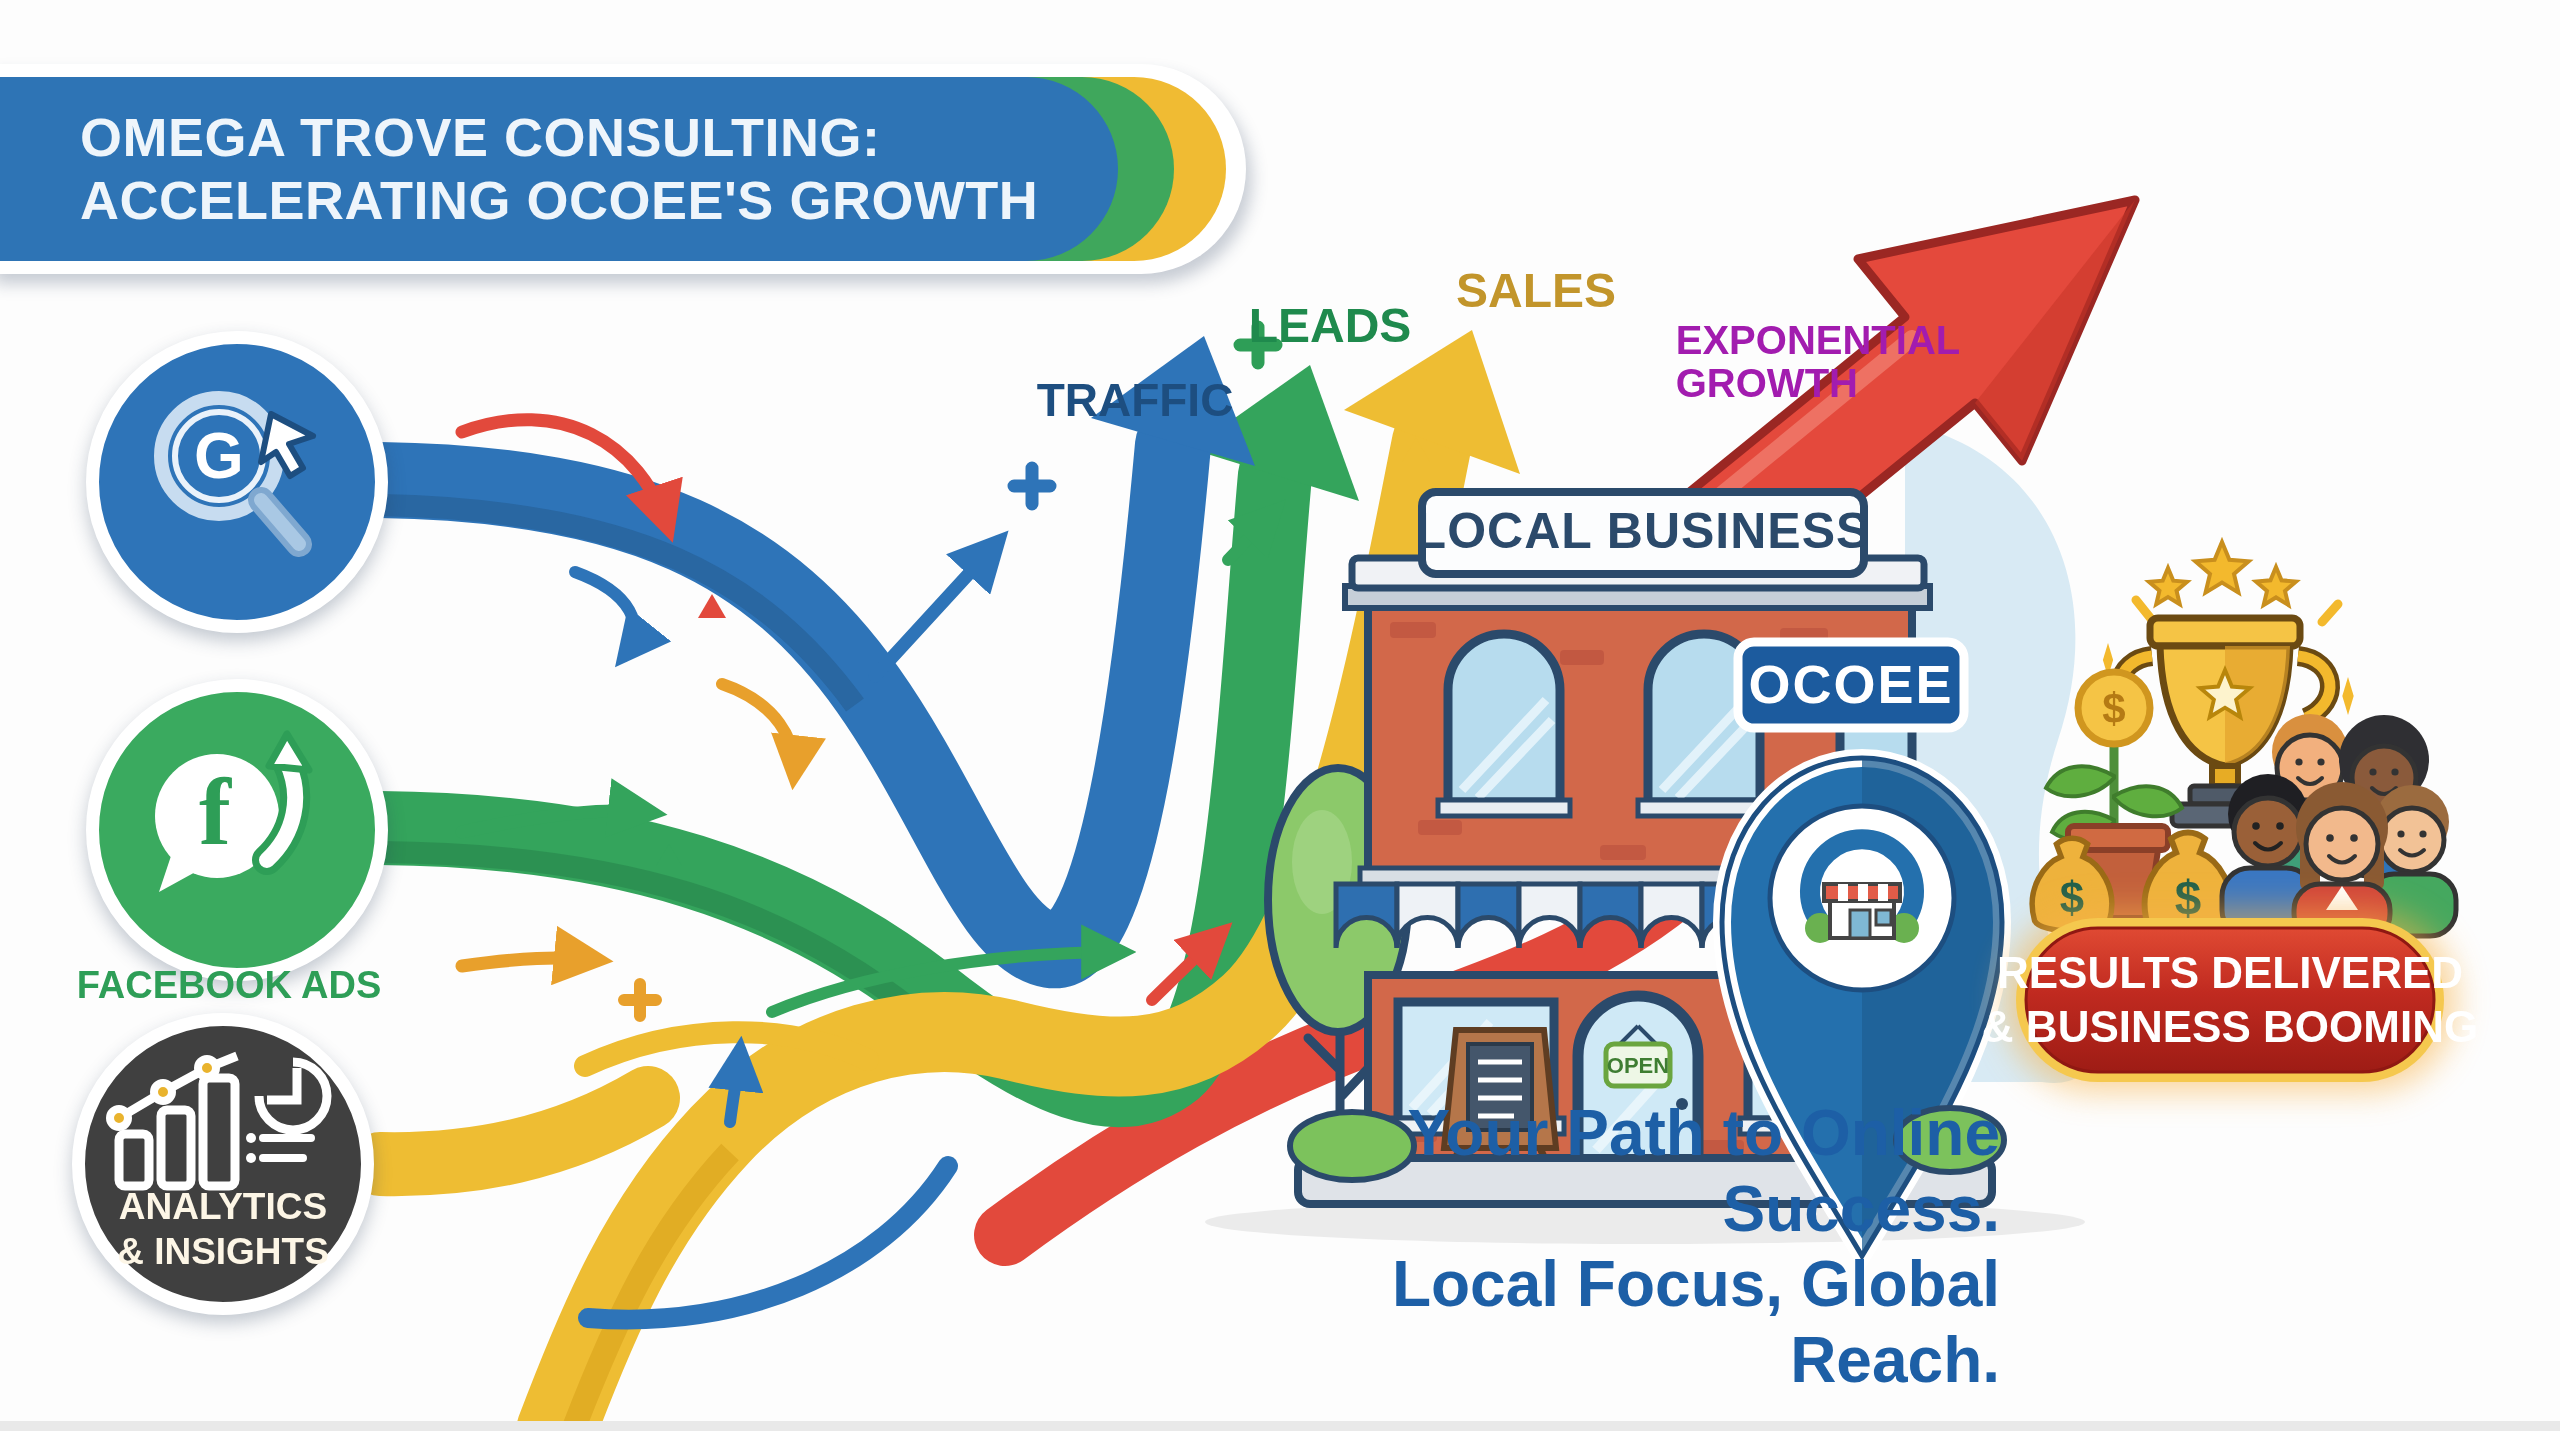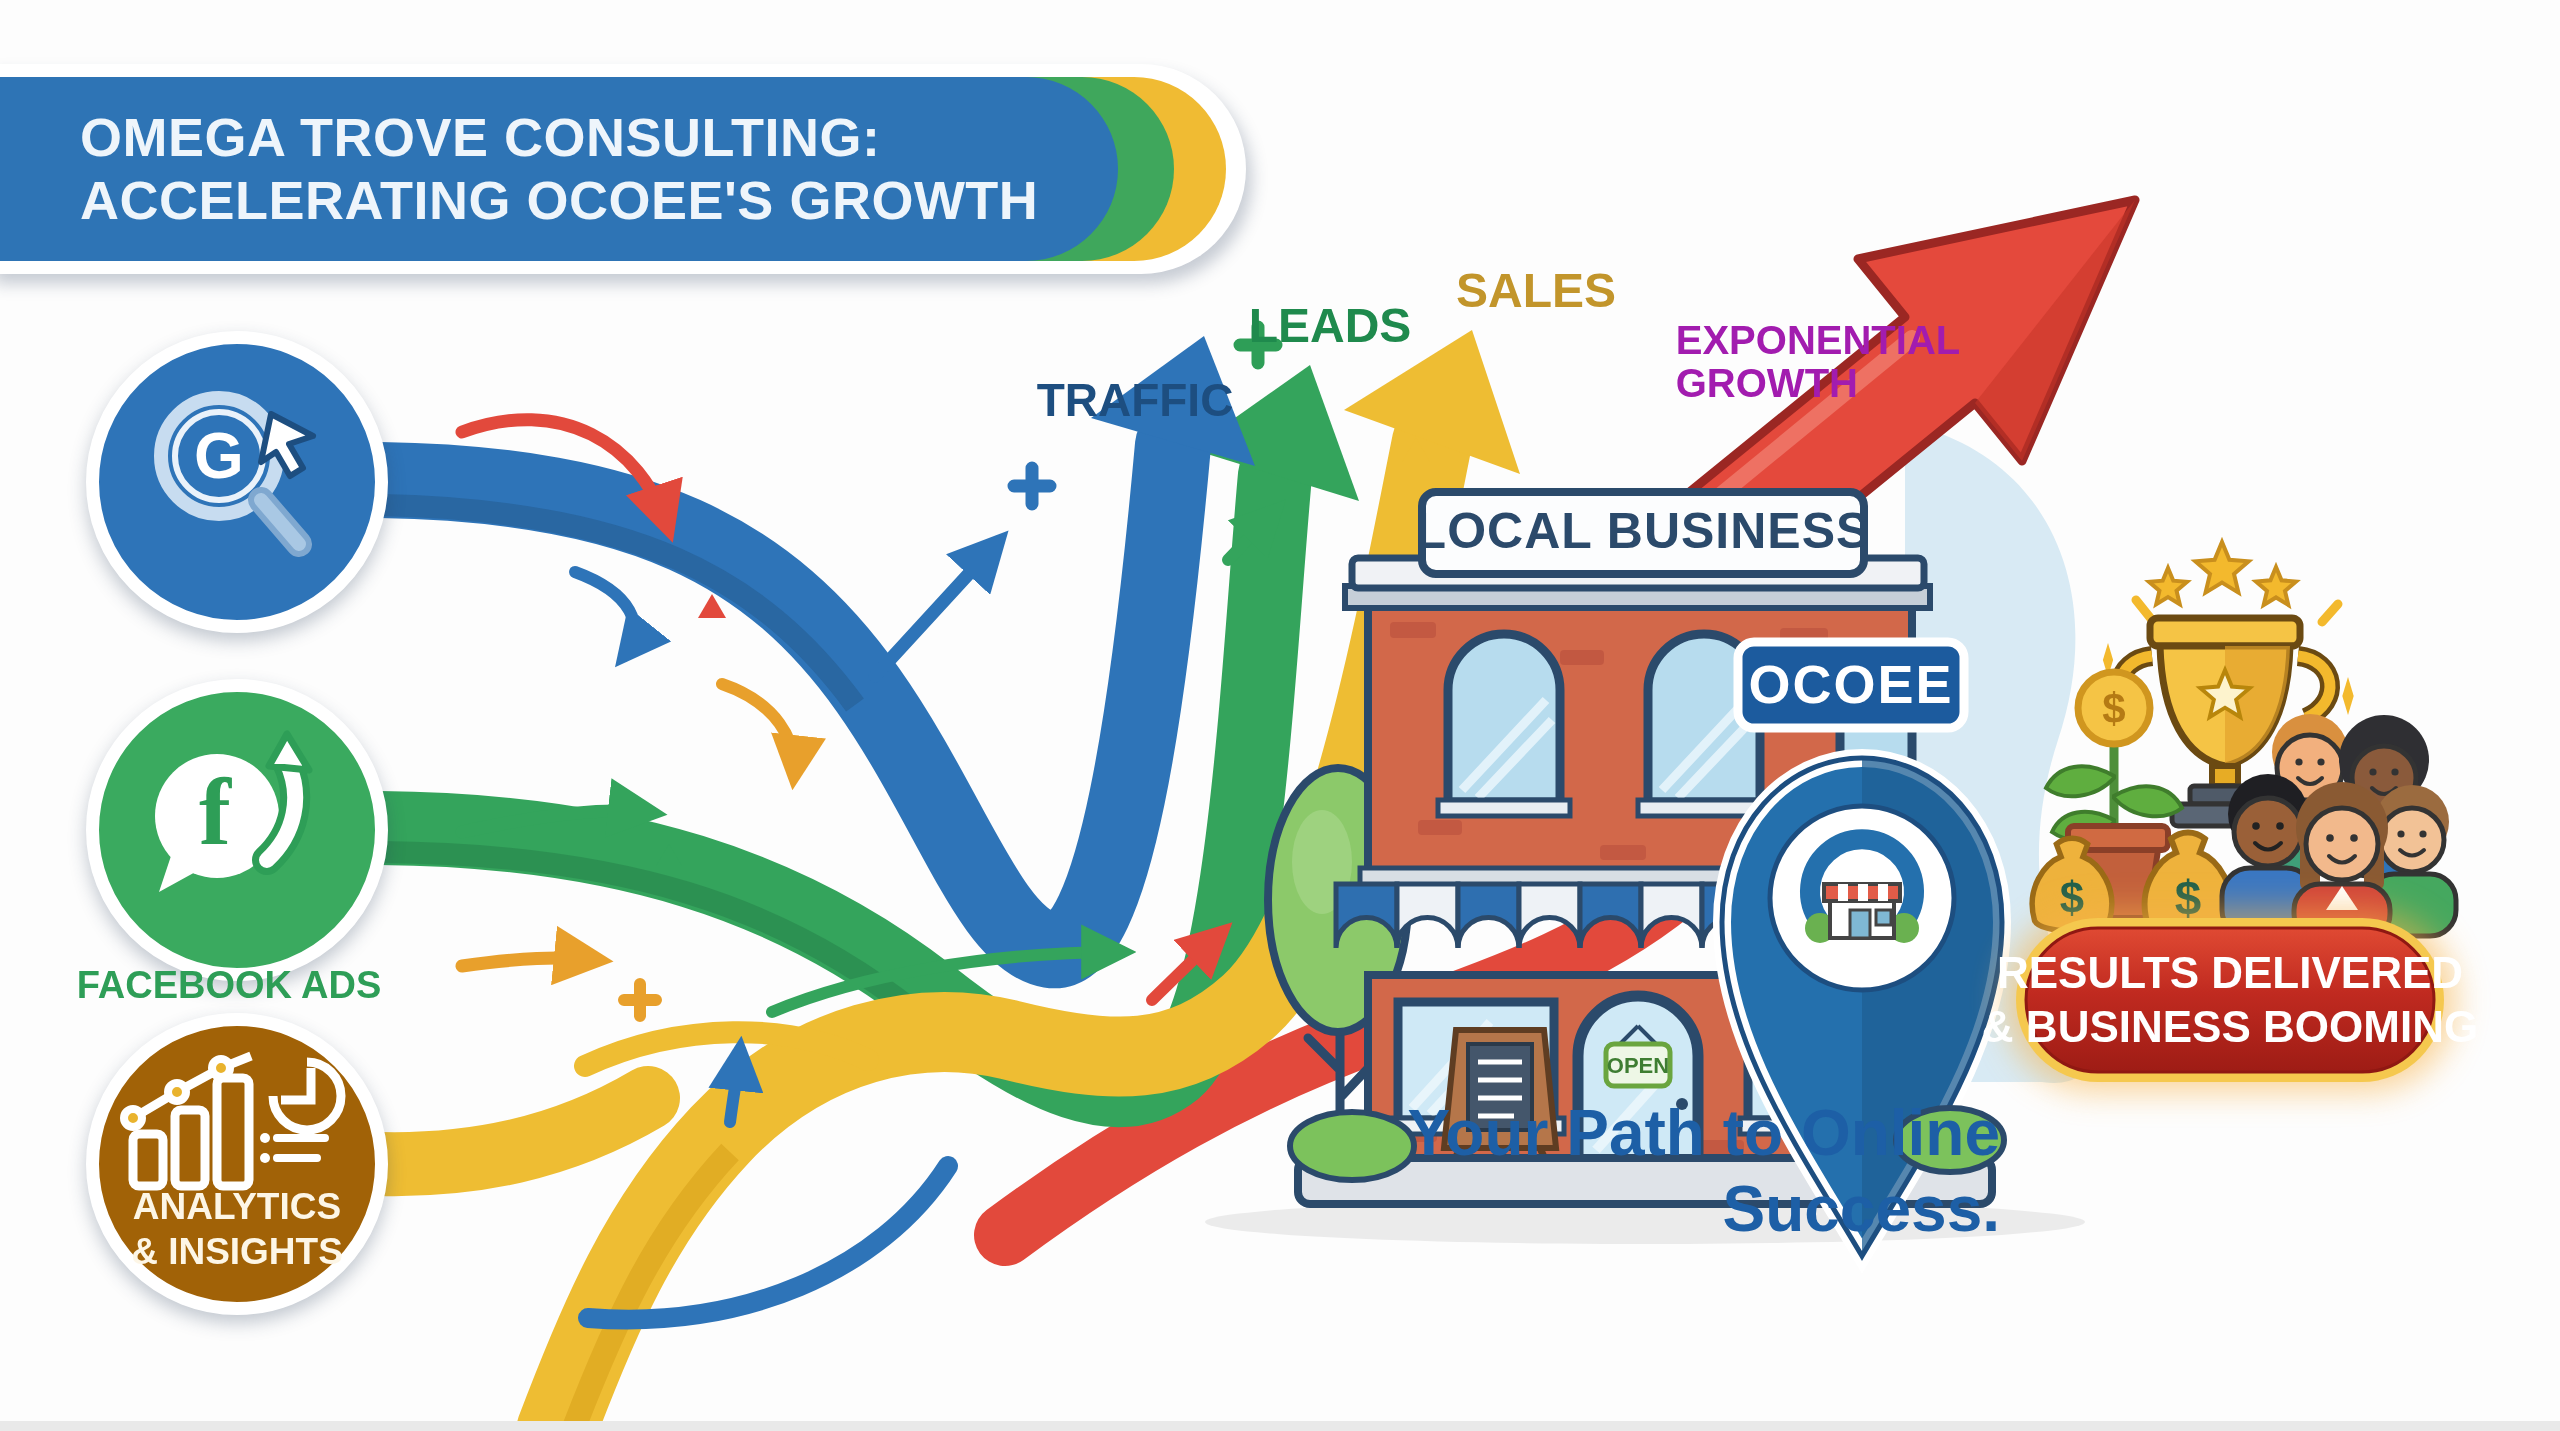--- a/index.html
+++ b/index.html
@@ -335,21 +335,21 @@
       <circle cx="118" cy="124" r="62" fill="#ffffff"></circle>
       <polygon points="72,164 60,200 100,178" fill="#ffffff"></polygon>
       <text x="116" y="152" text-anchor="middle" font-size="96" font-weight="700" fill="#2e9e57" font-family="Liberation Serif, serif">f</text>
       <path d="M168 168 C196 142 204 104 188 70" fill="none" stroke="#2e9e57" stroke-width="30" stroke-linecap="round"></path>
       <path d="M168 168 C196 142 204 104 188 70" fill="none" stroke="#ffffff" stroke-width="16" stroke-linecap="round"></path>
       <polygon points="170,74 210,78 188,42" fill="#ffffff" stroke="#2e9e57" stroke-width="7" stroke-linejoin="round"></polygon>
     </svg>
   </div>
   <div class="src-label" style="left:49px;top:964px;color:#2e9e57;">FACEBOOK ADS</div>
 
-  <div class="src" style="left:86px;top:1013px;background:#a16207;">
+  <div class="src" style="left:72px;top:1013px;background:#404040;">
     <svg width="276" height="276" viewBox="0 0 276 276">
       <g fill="none" stroke="#ffffff" stroke-width="9">
         <rect x="34" y="108" width="30" height="52" rx="6"></rect>
         <rect x="76" y="84" width="30" height="76" rx="6"></rect>
         <rect x="118" y="52" width="32" height="108" rx="6"></rect>
         <path d="M34 92 L78 66 L122 42 L152 30"></path>
       </g>
       <circle cx="34" cy="92" r="9" fill="#e9b32d" stroke="#fff" stroke-width="8"></circle>
       <circle cx="78" cy="66" r="9" fill="#e9b32d" stroke="#fff" stroke-width="8"></circle>
       <circle cx="122" cy="42" r="9" fill="#e9b32d" stroke="#fff" stroke-width="8"></circle>
@@ -370,16 +370,17 @@
   <div class="flow-label" style="left:1135px;top:400px;font-size:46px;color:#1d4e80;">TRAFFIC</div>
   <div class="flow-label" style="left:1330px;top:325px;font-size:48px;color:#1f8a4d;">LEADS</div>
   <div class="flow-label" style="left:1536px;top:290px;font-size:48px;color:#c2952b;">SALES</div>
   <div class="flow-label" style="left:1818px;top:362px;font-size:40px;color:#a21caf;text-align:left;line-height:1.08;">
     <div>EXPONENTIAL</div>
     <div>GROWTH</div>
   </div>
 
   <div class="tagline">
     <div>Your Path to Online Success.</div>
+    <div>Local Focus, Global Reach.</div>
   </div>
 
   <div class="bottom-strip"></div>
 </div>
 
 </body></html>

